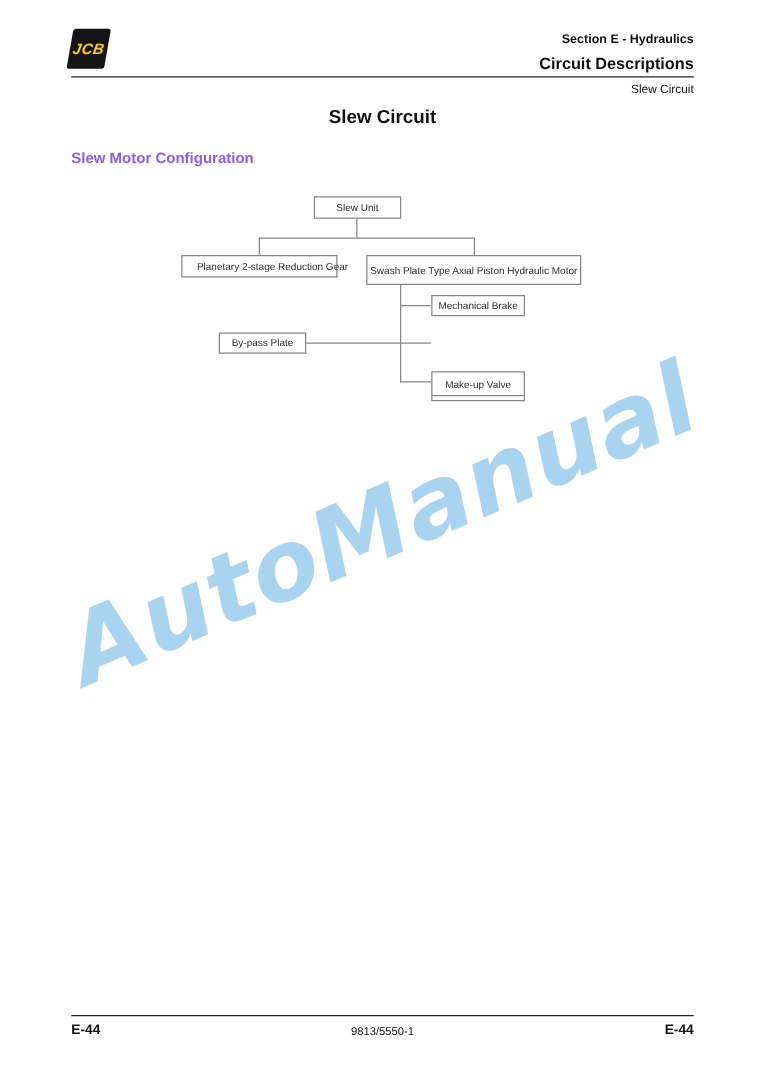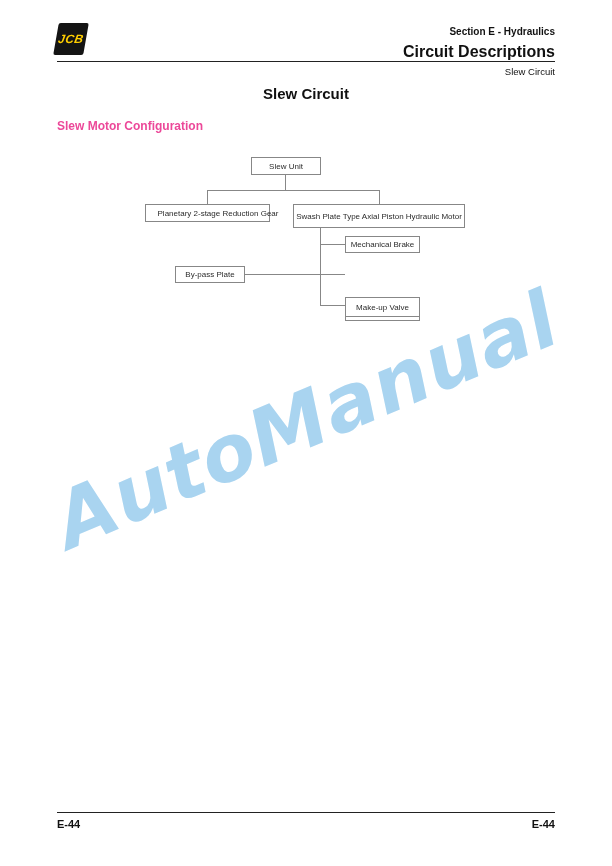--- a/index.html
+++ b/index.html
@@ -23,38 +23,38 @@
   }
   .logo-text {
     font-weight: bold; font-style: italic; font-size: 12px; letter-spacing: 0.5px;
   }
   .hdr-section {
     position: absolute; right: 57px; top: 26px;
     font-size: 10px; font-weight: bold; color: #111; z-index: 3;
   }
   .hdr-subsection {
     position: absolute; right: 57px; top: 43px;
-    font-size: 16px; font-weight: bold; color: #111; z-index: 3;
+    font-size: 13px; font-weight: bold; color: #111; z-index: 3;
   }
   .rule { position: absolute; left: 57px; width: 498px; height: 1px; background: #222; z-index: 3; }
   .rule-top { top: 61px; }
   .rule-bottom { top: 812px; }
   .breadcrumb {
     position: absolute; right: 57px; top: 66px;
     font-size: 9.5px; color: #111; z-index: 3;
   }
   
   .page-title {
     position: absolute; left: 0; top: 85px; width: 100%;
     text-align: center; font-size: 15px; font-weight: bold; color: #111;
     margin: 0; z-index: 3;
   }
   .section-heading {
     position: absolute; left: 57px; top: 119px;
-    font-size: 12px; font-weight: bold; color: #ec4899;
+    font-size: 12px; font-weight: bold; color: #8b5cf6;
     margin: 0; z-index: 3;
   }
   
   .box {
     position: absolute;
     box-sizing: border-box;
     border: 1px solid #878787;
     background: #ffffff;
     display: flex; align-items: center; justify-content: center;
     font-size: 8px; color: #2b2b2b; text-align: left;
@@ -136,15 +136,16 @@
     <div class="box box-mech-brake">Mechanical Brake</div>
     <div class="box box-relief-valve">Relief Valve</div>
     <div class="box box-makeup-valve">Make-up Valve</div>
     <div class="box box-bypass-valve">By-pass Plate</div>
   </div>
 
   <div class="watermark" style="color: rgb(169, 212, 240);">AutoManual</div>
 
   <div class="rule rule-bottom"></div>
   <div class="footer-left">E-44</div>
+  <div class="footer-center">9813/5550-1</div>
   <div class="footer-right">E-44</div>
 
 </div>
 
 </body></html>

